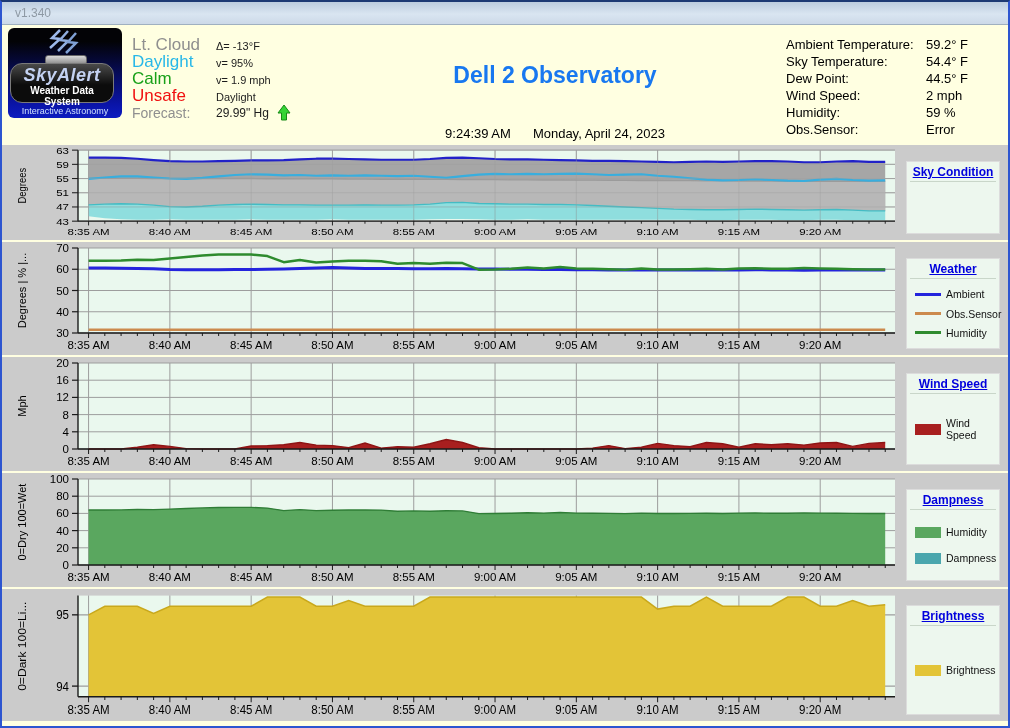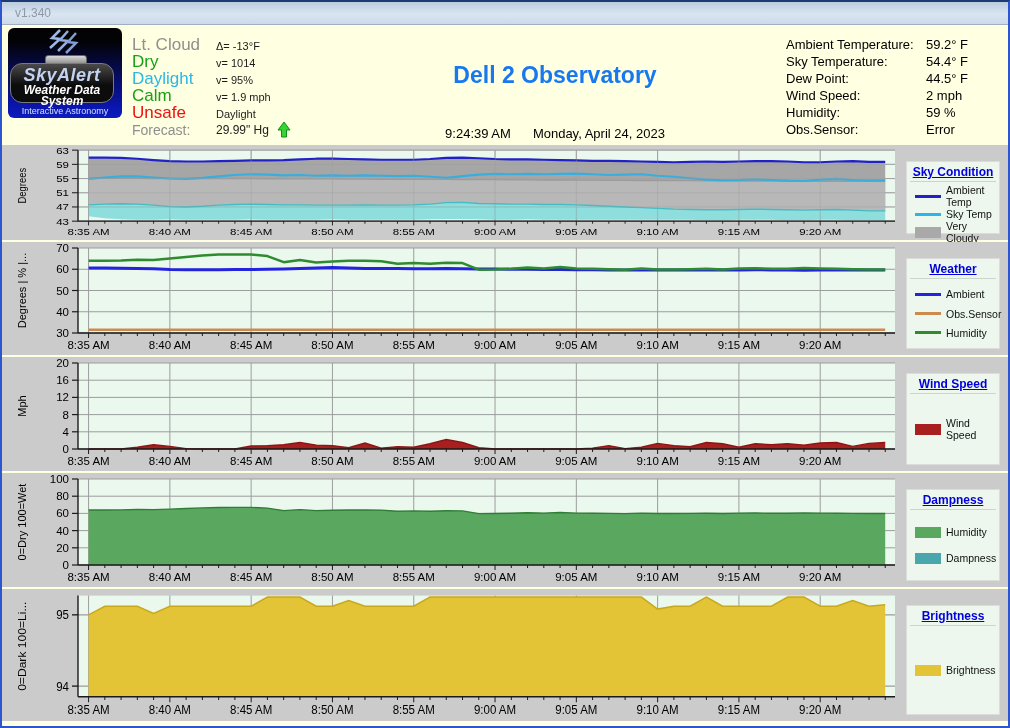--- a/index.html
+++ b/index.html
@@ -20,21 +20,21 @@
   .logo{
     width:114px;height:90px;border-radius:6px;position:relative;overflow:hidden;
     background:linear-gradient(#030306 15%,#0a14a8 85%,#0d1cc0);
   }
   .logo-badge{
     position:absolute;left:2px;right:8px;top:35px;height:40px;border-radius:12px;
     background:linear-gradient(#4a4a4a,#0c0c0c 55%);border:1px solid #7a7a7a;
     text-align:center;box-sizing:border-box;padding-top:2px;
   }
   .logo-brand{display:block;font-style:italic;font-weight:bold;font-size:18px;letter-spacing:.5px;color:#c4d2f2;line-height:19px}
-  .logo-sub{display:block;font-style:italic;font-weight:bold;font-size:12px;color:#ffffff;line-height:11px}
+  .logo-sub{display:block;font-weight:bold;font-size:10px;color:#ffffff;line-height:11px}
   .logo-tag{position:absolute;left:0;right:0;bottom:2px;text-align:center;font-size:9px;color:#cfe0ff}
   .sensor-cap{position:absolute;left:37px;top:27px;width:40px;height:8px;border-radius:3px;
     background:linear-gradient(#d9d9d9,#8a8a8a);border:1px solid #666}
   .build-tag{font-size:17px;color:#5a5a5a;padding:24px 0 0 2px}
   .status-col{width:192px;padding-top:7px}
   .status-row{display:grid;grid-template-columns:84px auto;align-items:baseline;height:17px}
   .status-label{font-size:17px}
   .status-value{font-size:11px;color:#1c1c1c}
   .forecast-row{display:grid;grid-template-columns:84px auto;align-items:center;height:20px}
   .forecast-label{font-size:14px;color:#8f8f8f}
@@ -88,24 +88,20 @@
       </div>
       <div class="logo-tag">Interactive Astronomy</div>
     </div>
     <div class="build-tag">2.8gEp</div>
   </div>
 
   <div class="status-col">
     <div class="status-row">
       <span class="status-label" style="color: rgb(143, 143, 143);">Lt. Cloud</span>
       <span class="status-value">Δ= -13°F</span>
-    </div>
-    <div class="status-row">
-      <span class="status-label" style="color: rgb(24, 160, 24);">Dry</span>
-      <span class="status-value">v= 1014</span>
     </div>
     <div class="status-row">
       <span class="status-label" style="color: rgb(40, 184, 232);">Daylight</span>
       <span class="status-value">v= 95%</span>
     </div>
     <div class="status-row">
       <span class="status-label" style="color: rgb(24, 160, 24);">Calm</span>
       <span class="status-value">v= 1.9 mph</span>
     </div>
     <div class="status-row">
@@ -272,38 +268,20 @@
         <text x="411.7422885572139" y="105" text-anchor="middle" font-size="11.5" fill="#000">8:55 AM</text>
         <text x="493.03582089552236" y="105" text-anchor="middle" font-size="11.5" fill="#000">9:00 AM</text>
         <text x="574.3293532338307" y="105" text-anchor="middle" font-size="11.5" fill="#000">9:05 AM</text>
         <text x="655.6228855721392" y="105" text-anchor="middle" font-size="11.5" fill="#000">9:10 AM</text>
         <text x="736.9164179104478" y="105" text-anchor="middle" font-size="11.5" fill="#000">9:15 AM</text>
         <text x="818.2099502487563" y="105" text-anchor="middle" font-size="11.5" fill="#000">9:20 AM</text>
         <text x="24" y="47.5" text-anchor="middle" font-size="11" fill="#000" transform="rotate(-90 24 47.5)">Degrees</text>
       </svg>
     <div class="legend">
         <div class="legend-title" style="color: rgb(0, 0, 221);">Sky Condition</div>
-        <div class="legend-items">
-          <div class="legend-item">
-            <span class="sw line" style="background: rgb(33, 33, 200);"></span>
-            <span>Ambient Temp</span>
-          </div>
-          <div class="legend-item">
-            <span class="sw line" style="background: rgb(41, 182, 232);"></span>
-            <span>Sky Temp</span>
-          </div>
-          <div class="legend-item">
-            <span class="sw box" style="background: rgb(169, 169, 169);"></span>
-            <span>Very Cloudy</span>
-          </div>
-          <div class="legend-item">
-            <span class="sw box" style="background: rgb(194, 194, 194);"></span>
-            <span>Light Cloud</span>
-          </div>
-        </div>
       </div>
   </section>
   <section class="panel" style="height:113px">
     <svg viewBox="0 0 1006 113" preserveAspectRatio="none">
         <rect x="76" y="6" width="817" height="85" fill="#eaf8ee"></rect>
         <line x1="76" y1="6" x2="893" y2="6" stroke="#9d9d9d" stroke-width="1" opacity="1"></line>
         <line x1="76" y1="27.25" x2="893" y2="27.25" stroke="#9d9d9d" stroke-width="1" opacity="1"></line>
         <line x1="76" y1="48.5" x2="893" y2="48.5" stroke="#9d9d9d" stroke-width="1" opacity="1"></line>
         <line x1="76" y1="69.75" x2="893" y2="69.75" stroke="#9d9d9d" stroke-width="1" opacity="1"></line>
         <line x1="76" y1="91" x2="893" y2="91" stroke="#9d9d9d" stroke-width="1" opacity="1"></line>

